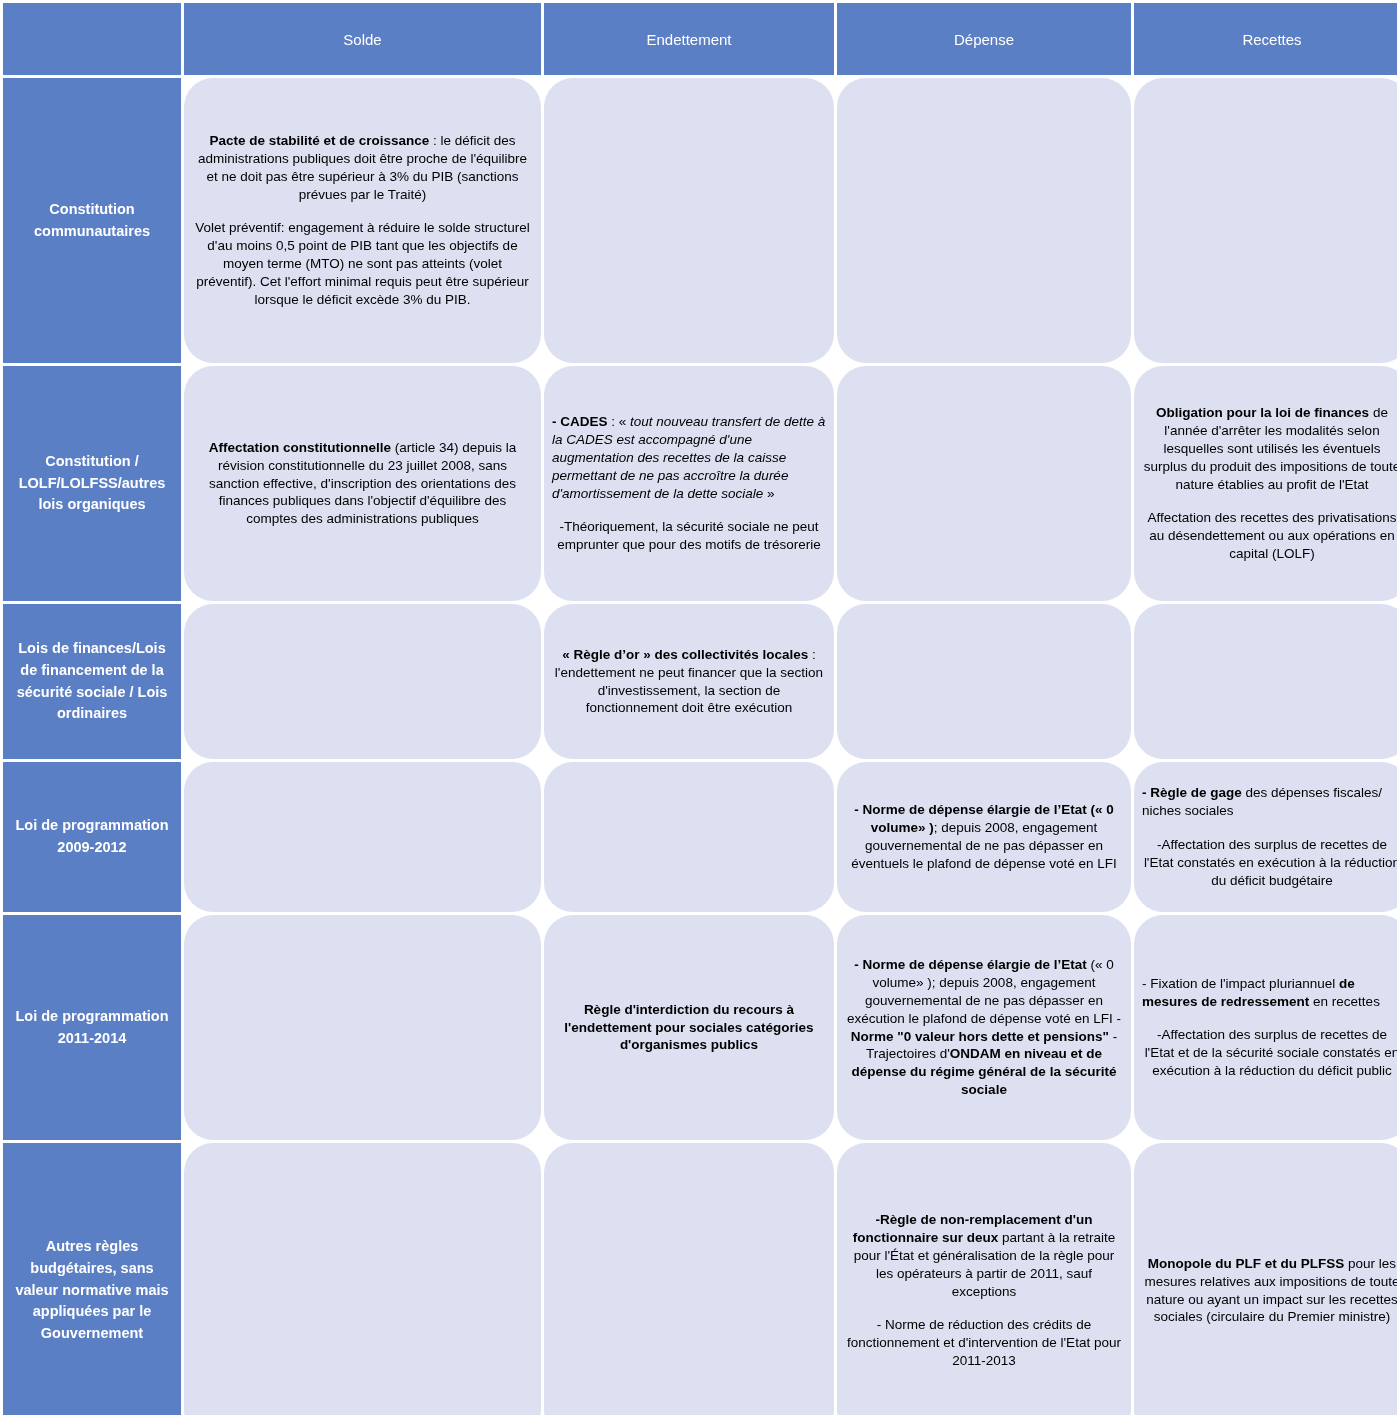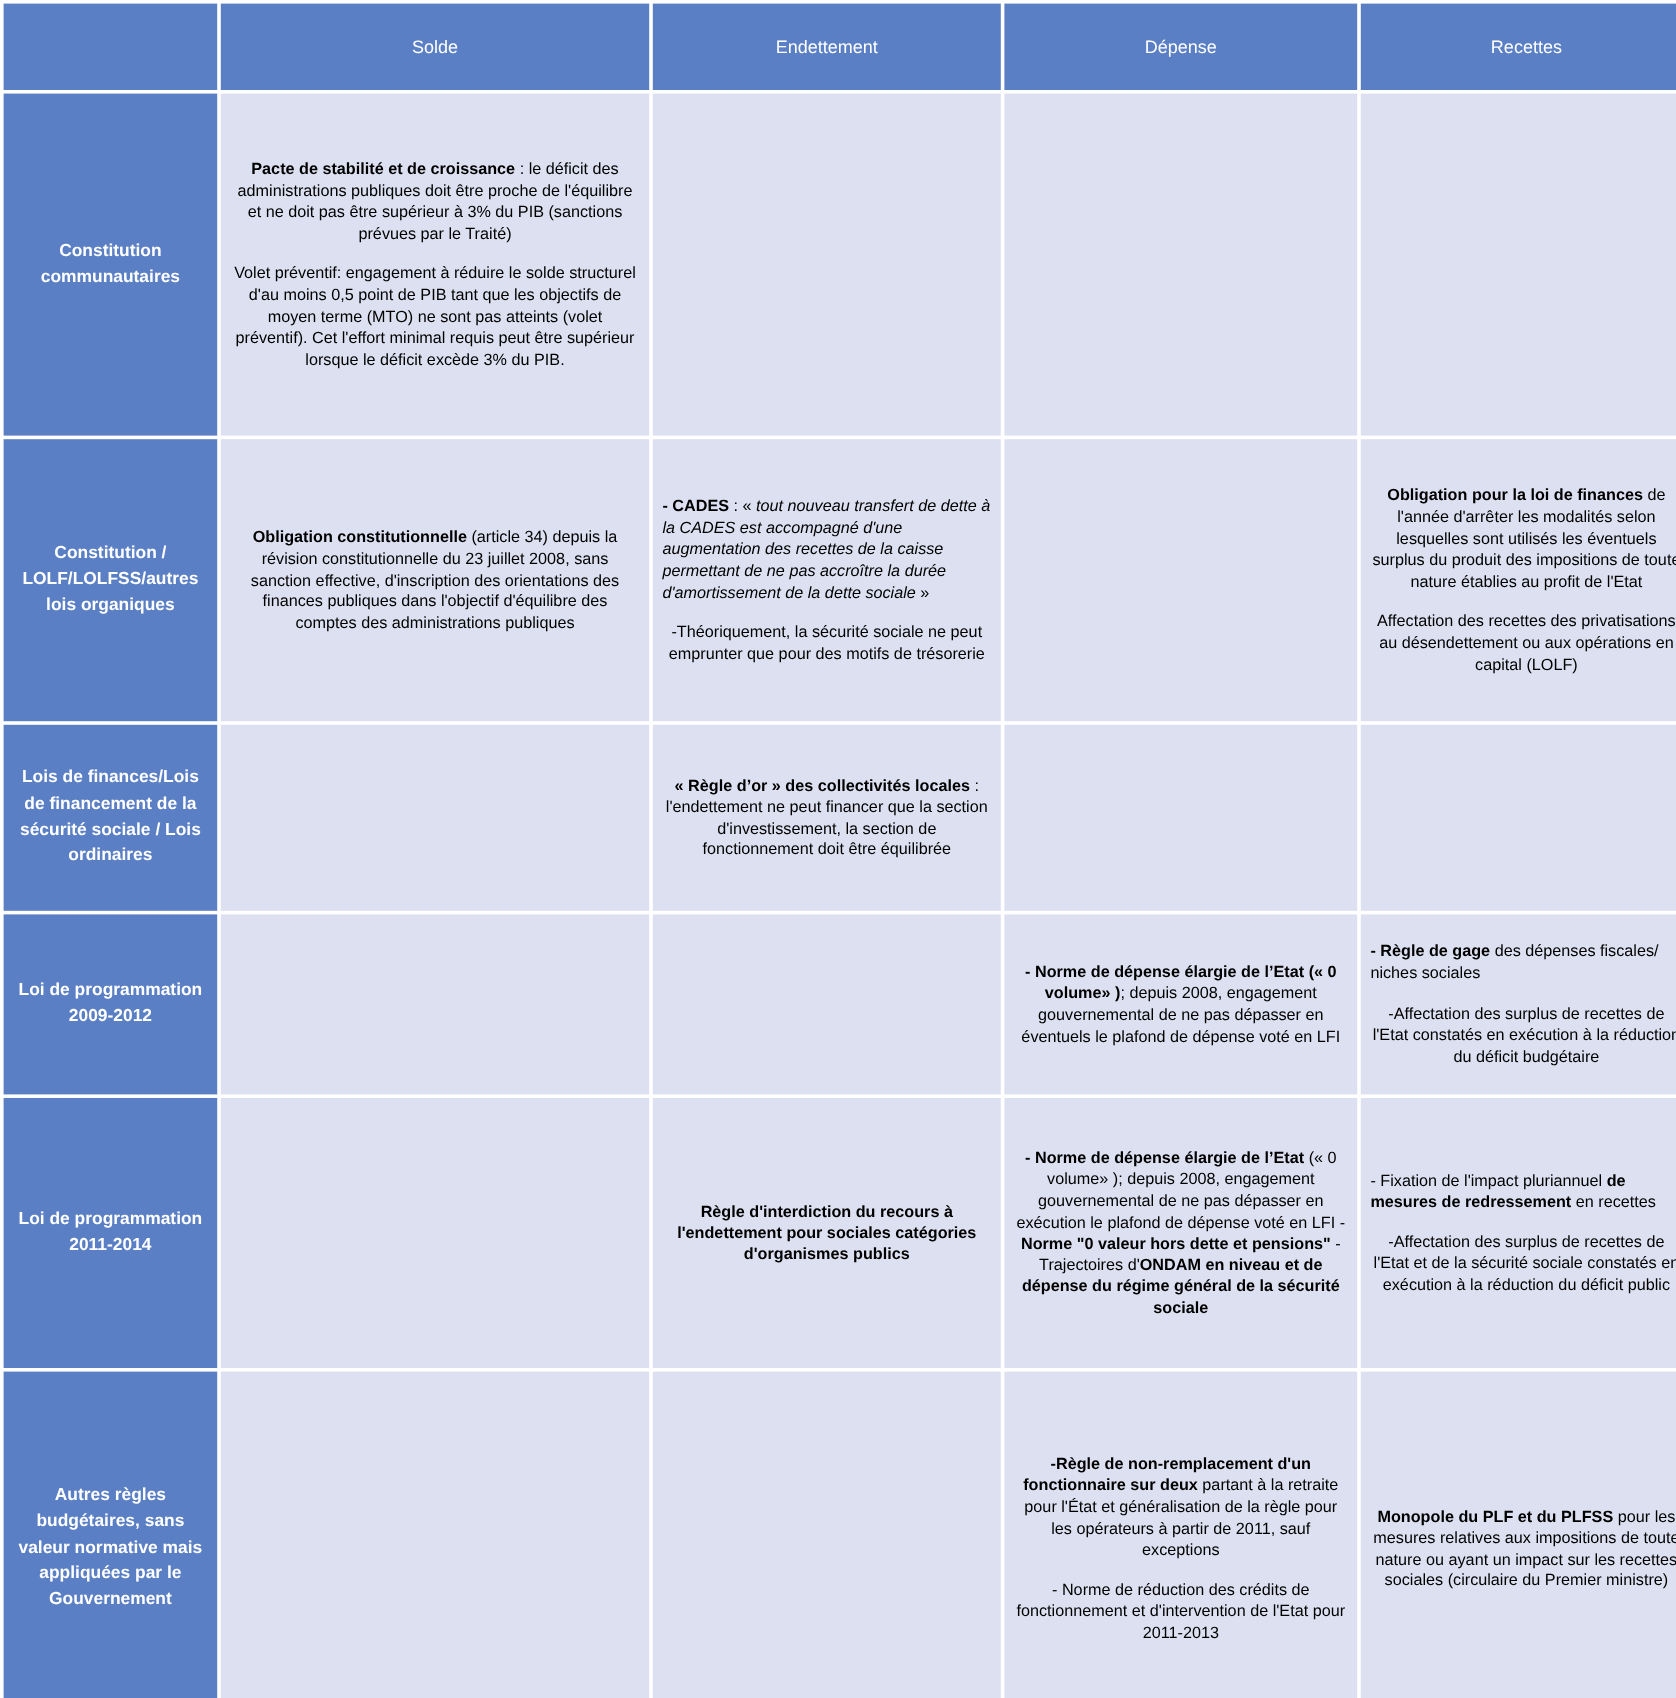--- a/index.html
+++ b/index.html
@@ -51,20 +51,21 @@
     padding: 4px 6px;
     line-height: 1.5;
   }
   td.cell {
     background: #dde0f0;
     font-size: 13.5px;
     color: #000000;
     vertical-align: middle;
     padding: 6px 8px;
     line-height: 1.33;
+    border-radius: 29px;
   }
   td.cell.center { text-align: center; }
   td.cell.left   { text-align: left; margin-top: 34px; }
   td.cell.empty  { }
 
   .blk { margin: 0; }
   .blk + .blk { margin-top: 1.15em; text-align: center; }
   .b  { font-weight: bold; }
   .it { font-style: italic; }
 </style>
@@ -95,37 +96,37 @@
           <p class="blk"><span class="b">Pacte de stabilité et de croissance</span><span> : le déficit des administrations publiques doit être proche de l'équilibre et ne doit pas être supérieur à 3% du PIB  (sanctions prévues par le Traité)</span></p>
           <p class="blk"><span>Volet préventif: engagement à réduire le solde structurel d'au moins 0,5 point de PIB tant que les objectifs de moyen terme (MTO) ne sont pas atteints (volet préventif). Cet l'effort  minimal requis peut être supérieur lorsque le déficit excède 3% du PIB.</span></p>
         </td>
         <td class="cell center empty"></td>
         <td class="cell center empty"></td>
         <td class="cell center empty"></td>
       </tr>
       <tr style="height: 235px;">
         <th class="row-head">Constitution / LOLF/LOLFSS/autres lois organiques</th>
         <td class="cell center">
-          <p class="blk"><span class="b">Obligation constitutionnelle</span><span> (article 34) depuis la révision constitutionnelle du 23 juillet 2008, sans sanction effective, d'inscription des orientations des finances publiques dans l'objectif d'équilibre des comptes des administrations publiques</span></p>
+          <p class="blk"><span class="b">Affectation constitutionnelle</span><span> (article 34) depuis la révision constitutionnelle du 23 juillet 2008, sans sanction effective, d'inscription des orientations des finances publiques dans l'objectif d'équilibre des comptes des administrations publiques</span></p>
         </td>
         <td class="cell left">
           <p class="blk"><span class="b">- CADES</span><span> : « </span><span class="it">tout nouveau transfert de dette à la CADES est accompagné d'une augmentation des recettes de la caisse permettant de ne pas accroître la durée d'amortissement de la dette sociale </span><span> »</span></p>
           <p class="blk"><span>-Théoriquement, la sécurité sociale ne peut emprunter que pour des motifs de trésorerie</span></p>
         </td>
         <td class="cell center empty"></td>
         <td class="cell center">
           <p class="blk"><span class="b">Obligation pour la loi de finances</span><span> de l'année d'arrêter les modalités selon lesquelles sont utilisés les éventuels surplus du produit des impositions de toute nature établies au profit de l'Etat</span></p>
           <p class="blk"><span>Affectation des recettes des privatisations au désendettement ou aux opérations en capital (LOLF)</span></p>
         </td>
       </tr>
       <tr style="height: 155px;">
         <th class="row-head">Lois de finances/Lois de financement de la sécurité sociale / Lois ordinaires</th>
         <td class="cell center empty"></td>
         <td class="cell center">
-          <p class="blk"><span class="b">« Règle d’or » des collectivités locales</span><span> : l'endettement ne peut financer que la section d'investissement, la section de fonctionnement doit être équilibrée</span></p>
+          <p class="blk"><span class="b">« Règle d’or » des collectivités locales</span><span> : l'endettement ne peut financer que la section d'investissement, la section de fonctionnement doit être exécution</span></p>
         </td>
         <td class="cell center empty"></td>
         <td class="cell center empty"></td>
       </tr>
       <tr style="height: 150px;">
         <th class="row-head">Loi de programmation 2009-2012</th>
         <td class="cell center empty"></td>
         <td class="cell center empty"></td>
         <td class="cell center">
           <p class="blk"><span class="b">- Norme de dépense élargie de l’Etat (« 0 volume» )</span><span>; depuis 2008, engagement gouvernemental de ne pas dépasser en éventuels le plafond de dépense voté en LFI</span></p>

